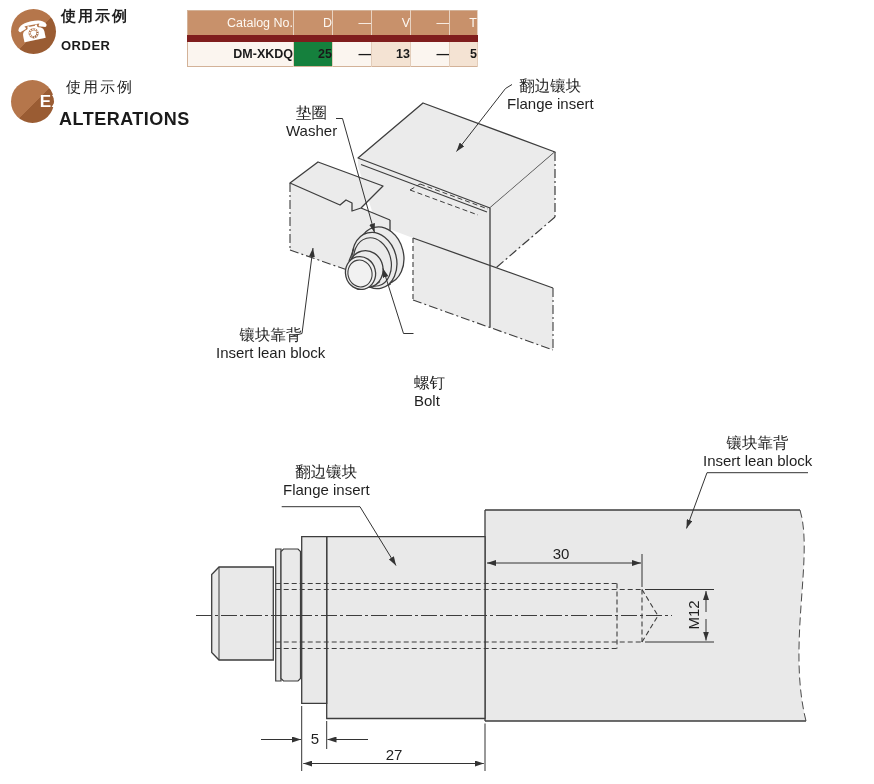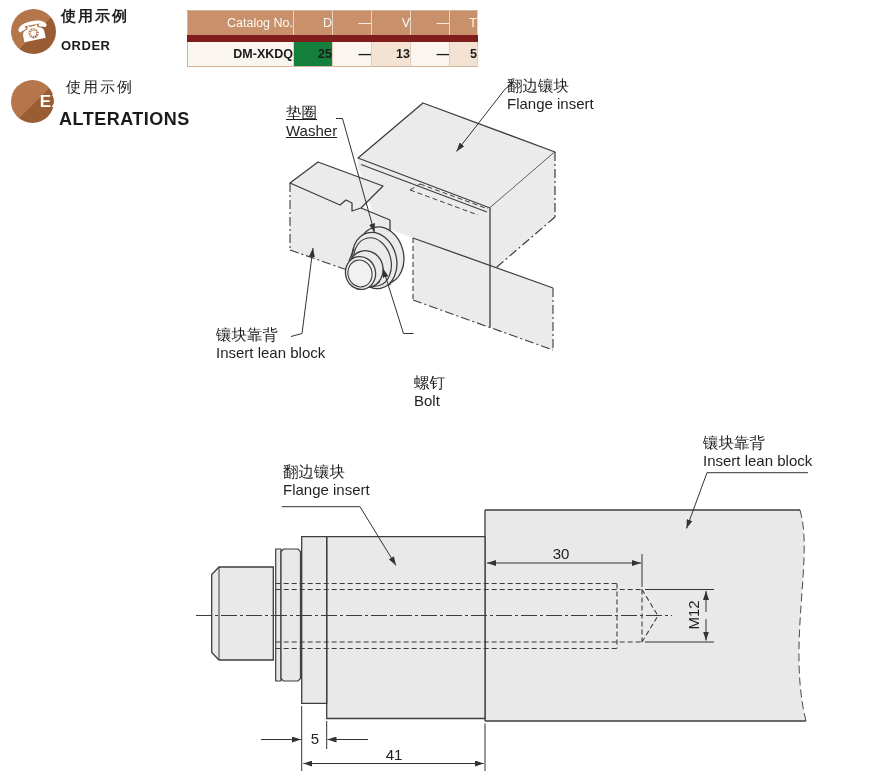--- a/index.html
+++ b/index.html
@@ -63,21 +63,21 @@
   .order-table tr.t-body td:nth-child(2) { background: #15803d; }
   .order-table tr.t-body td:nth-child(4) { background: #f4e3d3; }
   .order-table tr.t-body td:nth-child(6) { background: #f4e3d3; }
   
   .draw-svg { position: absolute; left: 0; top: 0; width: 874px; height: 784px; }
   
   .dlabel {
     position: absolute; color: #1f1f1f; font-size: 15px; line-height: 18px;
     white-space: nowrap;
   }
-  .dlabel .zh { font-size: 15.5px; }
+  .dlabel .zh { font-size: 15.5px; text-align: center; }
   .dim {
     position: absolute; color: #222222; font-size: 15px; white-space: nowrap;
   }
   .dim-m12 { transform: translate(-50%, -50%) rotate(-90deg); }
   .dim-center { transform: translate(-50%, -50%); }
 </style>
 </head>
 <body>
 
 <div class="page">
@@ -216,21 +216,21 @@
         <line x1="394" y1="763.5" x2="483.8" y2="763.5" marker-end="url(#arr)"></line>
       </g>
 
       <g fill="none" stroke="#333" stroke-width="1">
         <path d="M281.7,506.7 L360,506.7 L396,565.5" marker-end="url(#arr)"></path>
         <path d="M808,472.7 L707,472.7 L686.5,528.5" marker-end="url(#arr)"></path>
       </g>
     </g>
   </svg>
 
-  <div class="dlabel" style="left:286px; top:104px;text-decoration:underline;">
+  <div class="dlabel" style="left:286px; top:104px;">
     <div class="zh">垫圈</div>
     <div>Washer</div>
   </div>
   <div class="dlabel" style="left:507px; top:77px;">
     <div class="zh">翻边镶块</div>
     <div>Flange insert</div>
   </div>
   <div class="dlabel" style="left:216px; top:326px;">
     <div class="zh">镶块靠背</div>
     <div>Insert lean block</div>
@@ -245,15 +245,15 @@
     <div>Flange insert</div>
   </div>
   <div class="dlabel" style="left:703px; top:434px;">
     <div class="zh">镶块靠背</div>
     <div>Insert lean block</div>
   </div>
 
   <div class="dim dim-center" style="left:561px; top:553px;">30</div>
   <div class="dim dim-m12" style="left:693px; top:615px;">M12</div>
   <div class="dim dim-center" style="left:315px; top:738px;">5</div>
-  <div class="dim dim-center" style="left:394px; top:754px;">41</div>
+  <div class="dim dim-center" style="left:394px; top:754px;">27</div>
 
 </div>
 
 </body></html>

